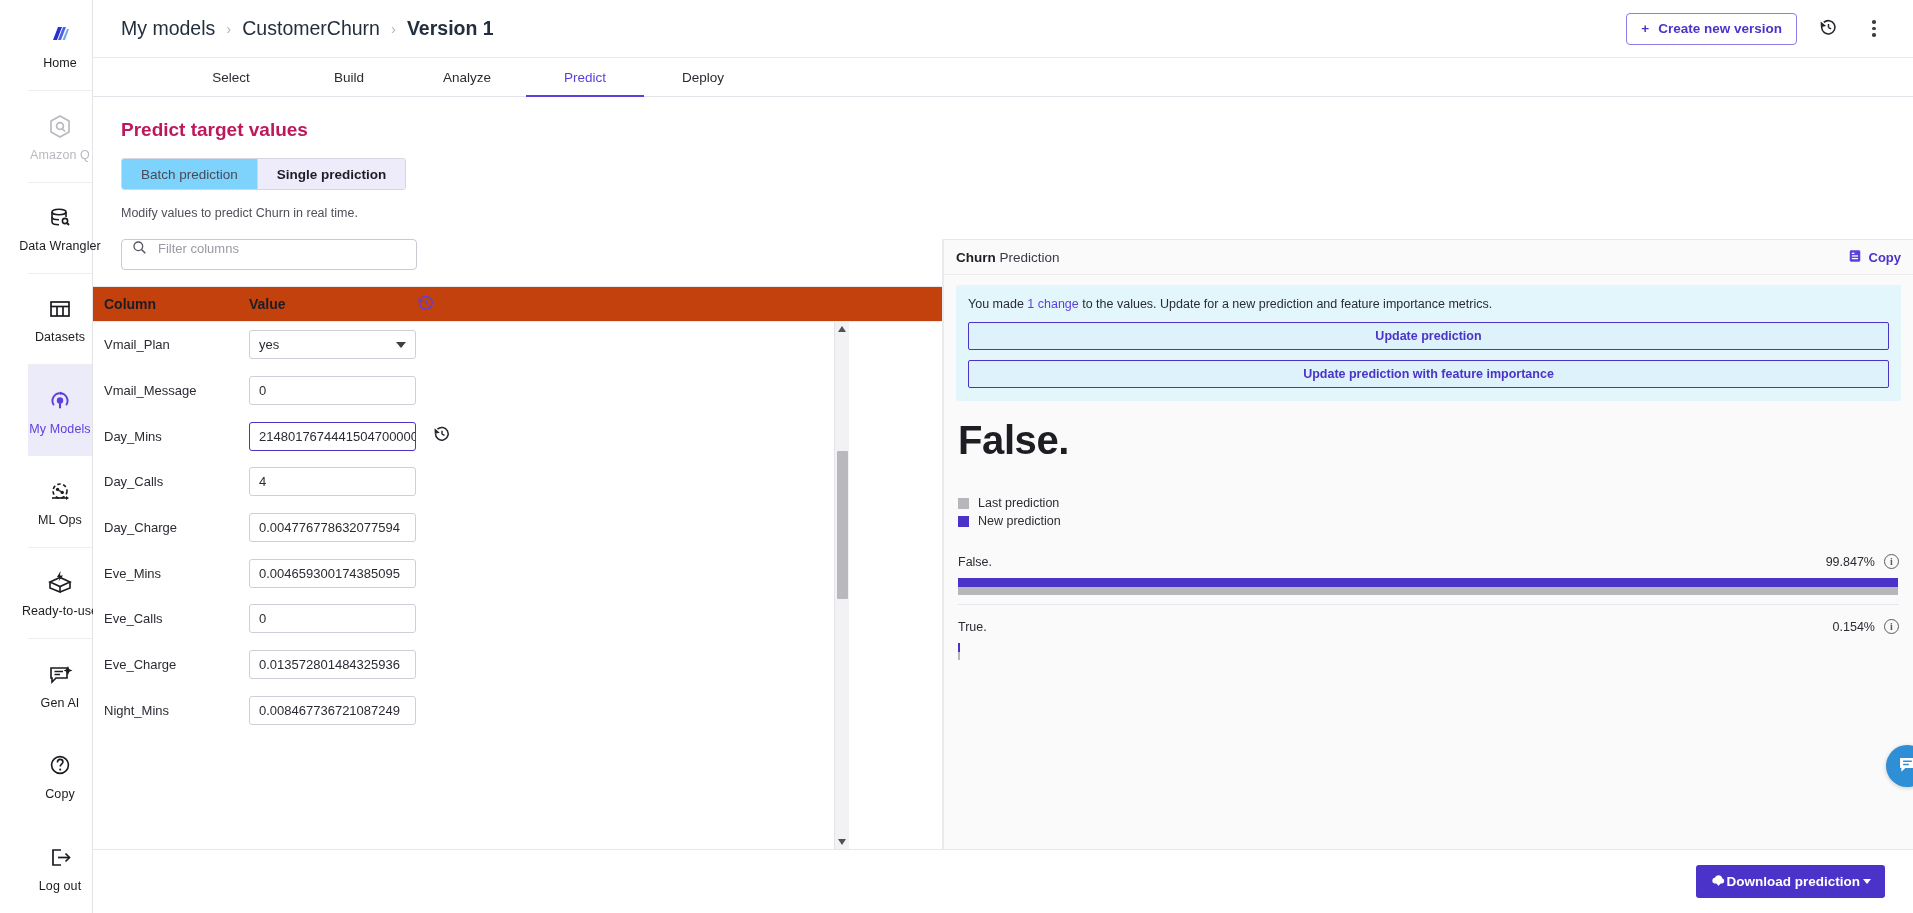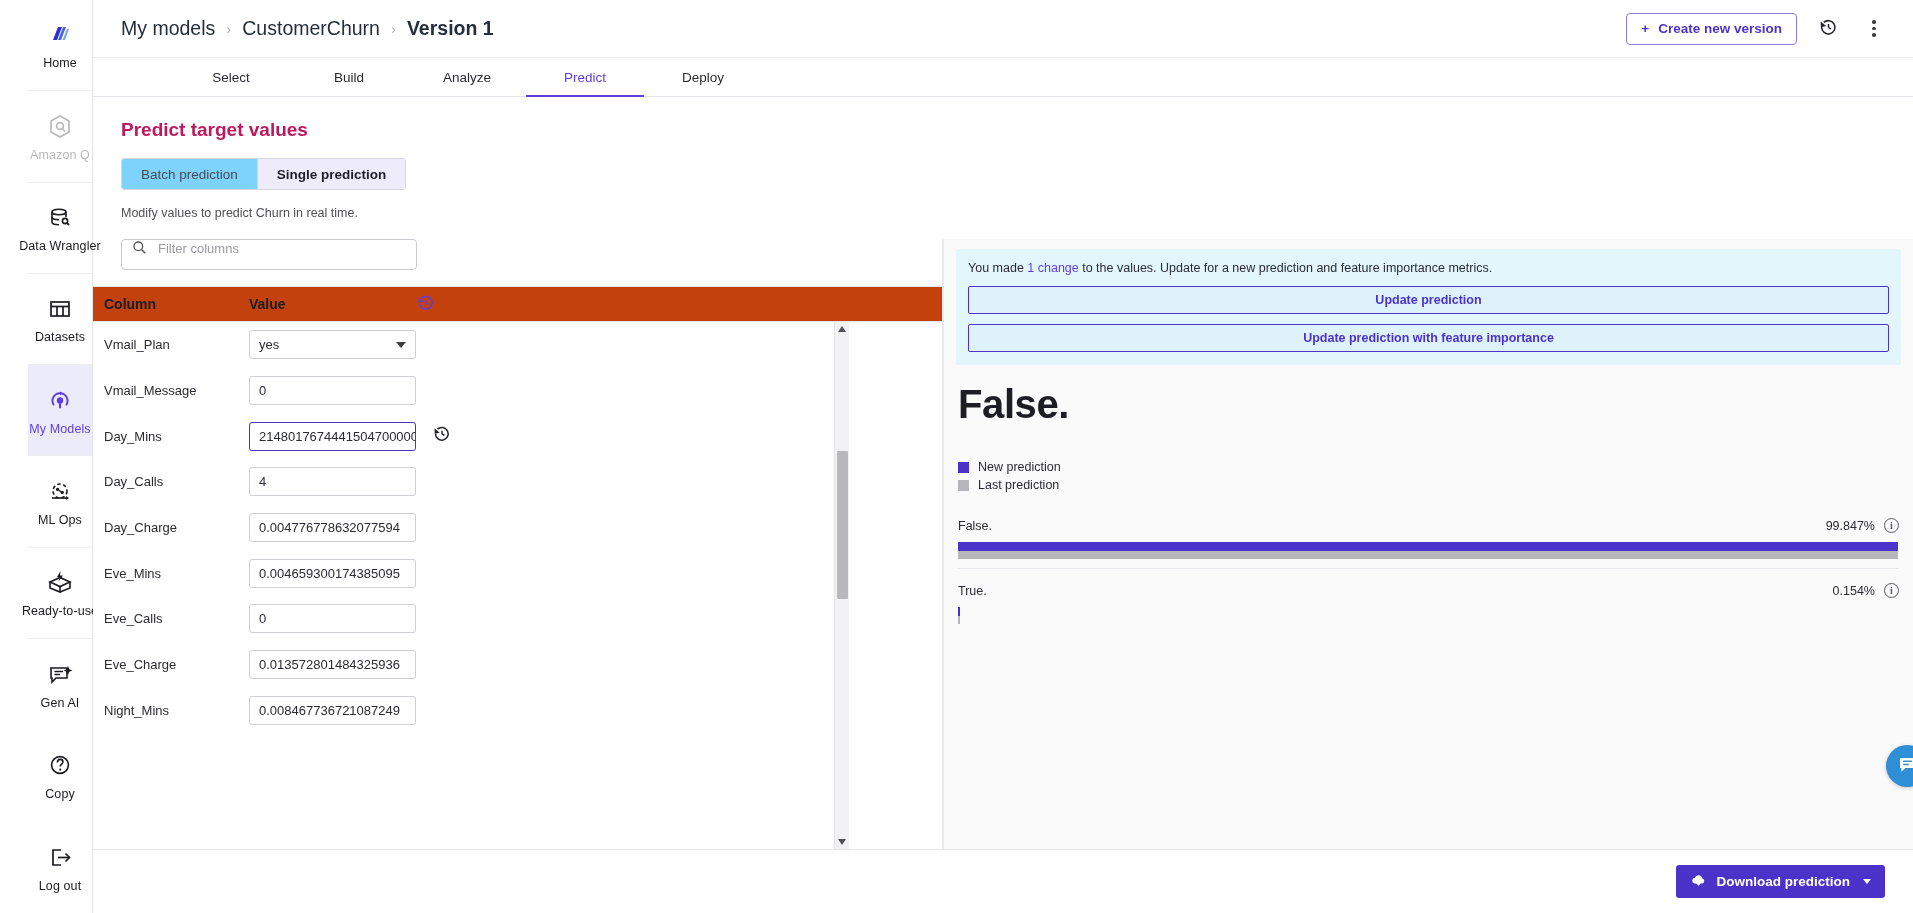--- a/index.html
+++ b/index.html
@@ -203,21 +203,21 @@
 
   .info-ico { width: 15px; height: 15px; border-radius: 50%; border: 1.3px solid #5a5a63; display: flex; align-items: center; justify-content: center; font-size: 10px; color: #5a5a63; font-family: "Liberation Serif", serif; font-weight: bold; cursor: pointer; }
 
   
   .footer {
     height: 64px; min-height: 64px; border-top: 1px solid #e6e6ec;
     display: flex; align-items: center; justify-content: flex-end;
     padding-right: 28px; background: #fff;
   }
   .btn-primary {
-    display: flex; align-items: center; gap: 10px; height: 33px; padding: 0 14px;
+    display: flex; align-items: center; height: 33px; padding: 0 14px;
     background: #4b33c9; border: none; border-radius: 3px; color: #fff;
     font-size: 13.5px; font-weight: bold; cursor: pointer;
     font-family: "Liberation Sans", sans-serif; white-space: nowrap;
   }
   .btn-primary .caret-w { width: 0; height: 0; border-left: 4.5px solid transparent; border-right: 4.5px solid transparent; border-top: 5.5px solid #fff; margin-left: 3px; }
 
   .fab {
     position: absolute; right: -15px; bottom: 62px;
     width: 42px; height: 42px; border-radius: 50%; background: #2f8fd6;
     display: flex; align-items: center; justify-content: center; cursor: pointer;
@@ -545,40 +545,56 @@
                 <div class="vs-thumb"></div>
               </div>
               <div class="vs-arrow">
                   <span class="vs-dn"></span>
                 </div>
             </div>
           </div>
         </section>
 
         <section class="pane-right">
+          <div class="rp-head">
+            <div class="rp-title">
+              <b>Churn</b><span> Prediction</span>
+            </div>
+            <div class="copy-btn">
+              <span>
+                <svg viewBox="0 0 16 16" width="14" height="14">
+                  <rect x="2" y="1.5" width="12" height="13" rx="1.6" fill="#5f3ee0"></rect>
+                  <rect x="4.4" y="4.2" width="3" height="1.5" fill="#fff"></rect>
+                  <rect x="4.4" y="7.2" width="7" height="1.5" fill="#fff"></rect>
+                  <rect x="4.4" y="10.2" width="7" height="1.5" fill="#fff"></rect>
+                </svg>
+              </span>
+              <span>Copy</span>
+            </div>
+          </div>
 
           <div class="rp-body">
             <div class="notice">
               <div class="notice-text">
                 <span>You made </span><a>1 change</a><span> to the values. Update for a new prediction and feature importance metrics.</span>
               </div>
               <button class="notice-btn">Update prediction</button>
               <button class="notice-btn">Update prediction with feature importance</button>
             </div>
 
             <div class="verdict">False.</div>
 
             <div class="legend">
               <div class="leg">
+                <span class="swatch" style="background:#b6b6bb"></span>
+                <span>Last prediction</span>
+              </div>
+              <div class="leg">
                 <span class="swatch" style="background:#4b33c9"></span>
                 <span>New prediction</span>
-              </div>
-              <div class="leg">
-                <span class="swatch" style="background:#b6b6bb"></span>
-                <span>Last prediction</span>
               </div>
             </div>
 
             <div class="bars">
               <div class="bar-group">
                 <div class="bar-head">
                   <span>False.</span>
                   <span class="bar-pct">
                     <span>99.847%</span>
                     <span class="info-ico">i</span>

